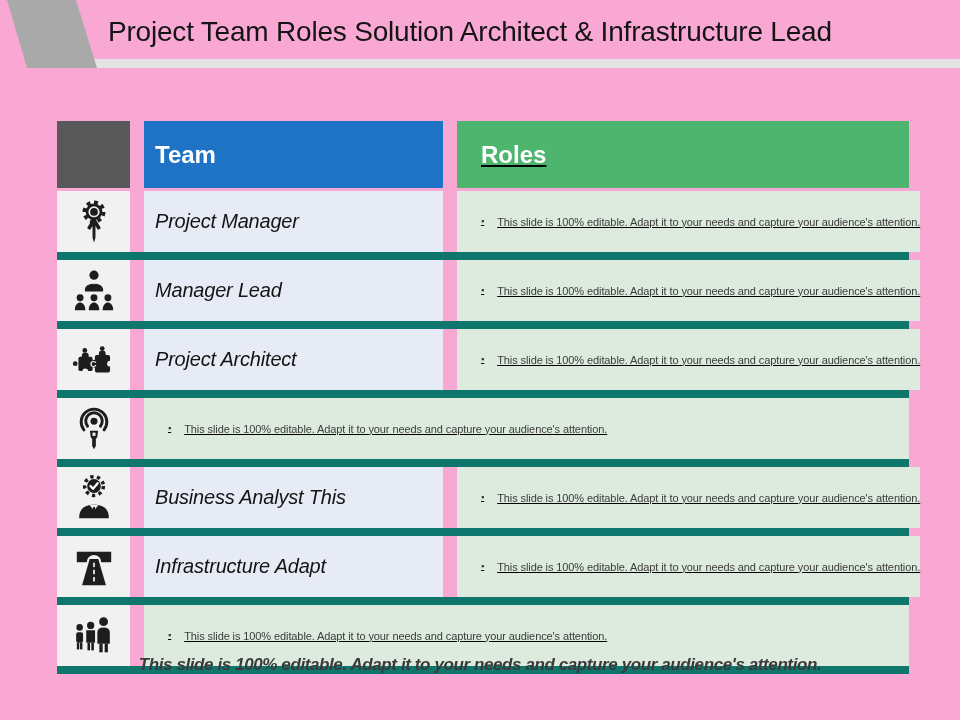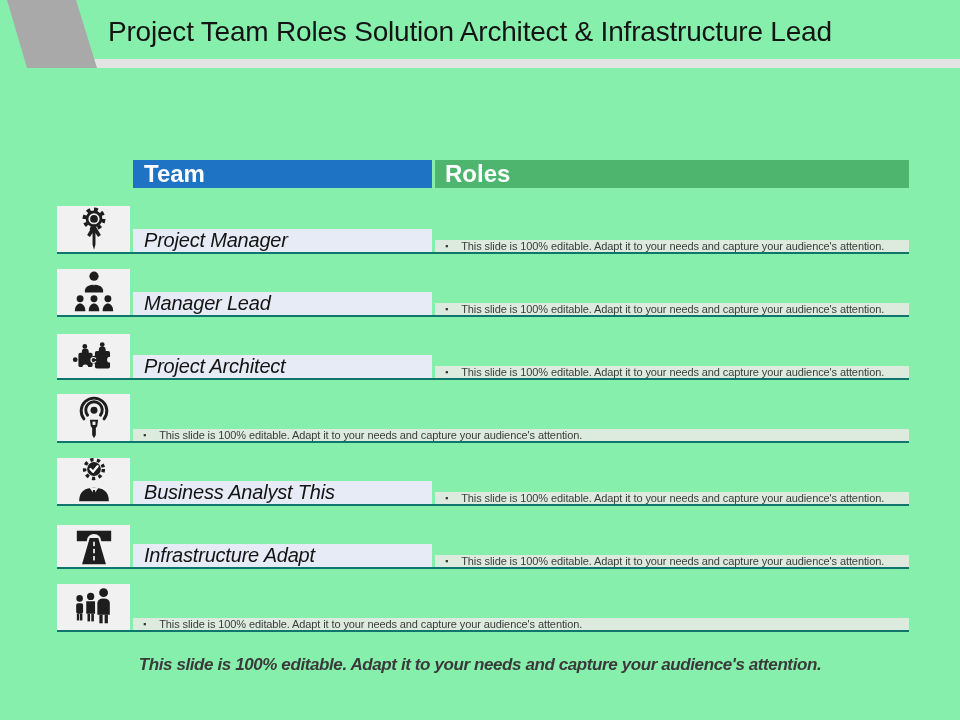--- a/index.html
+++ b/index.html
@@ -1,42 +1,42 @@
 <!DOCTYPE html>
 <html><head>
 <meta charset="utf-8">
 <style>
   html,body{margin:0;padding:0;}
   body{
     width:960px;height:720px;position:relative;overflow:hidden;
     background:#ffffff;
     font-family:"Liberation Sans", sans-serif;
   }
-  .slide{position:absolute;inset:0;background:#86efac;}
+  .slide{position:absolute;inset:0;background:#f9a8d4;}
 
   
   .deco-bar{position:absolute;left:50px;top:59px;right:0;height:9px;background:#e3e3e3;}
   .deco-parallelogram{
     position:absolute;left:0;top:0;width:100px;height:68px;background:#a9a9a9;
     clip-path:polygon(7px 0px,76px 0px,97px 68px,27px 68px);
   }
   .title{
     position:absolute;left:108px;top:16px;width:820px;
     font-size:28px;color:#141414;letter-spacing:-0.2px;white-space:nowrap;
   }
 
   
   .table{position:absolute;left:57px;top:121px;width:852px;}
-  .row{display:flex;column-gap:3px;align-items:flex-end;}
+  .row{display:flex;column-gap:14px;}
   .row.header{height:67px;margin-bottom:3px;}
-  .row.body{height:61px;border-bottom:2px solid #0f766e;}
+  .row.body{height:61px;border-bottom:8px solid #0f766e;}
   .cell{display:flex;align-items:center;box-sizing:border-box;}
   .c-icon{width:73px;background:#f1f1f1;justify-content:center;flex:none;}
   .c-team{width:299px;background:#e7ebf5;padding-left:11px;flex:none;}
-  .c-roles{flex:1;background:#dcebde;padding-left:10px;}
+  .c-roles{flex:1;background:#dcebde;padding-left:24px;text-decoration:underline;}
   .row.header .c-icon{background:#595959;}
   .row.header .c-team{background:#1e73c5;}
   .row.header .c-roles{background:#4db56e;}
   .head-label{color:#ffffff;font-weight:bold;font-size:24px;}
   .team-name{font-style:italic;font-size:20px;color:#141414;letter-spacing:-0.2px;white-space:nowrap;}
   .bullet{font-size:9px;color:#333333;margin-right:13px;line-height:1;}
   .role-text{font-size:11px;color:#3c3c3c;letter-spacing:-0.1px;white-space:nowrap;}
 
   
   .footer{

